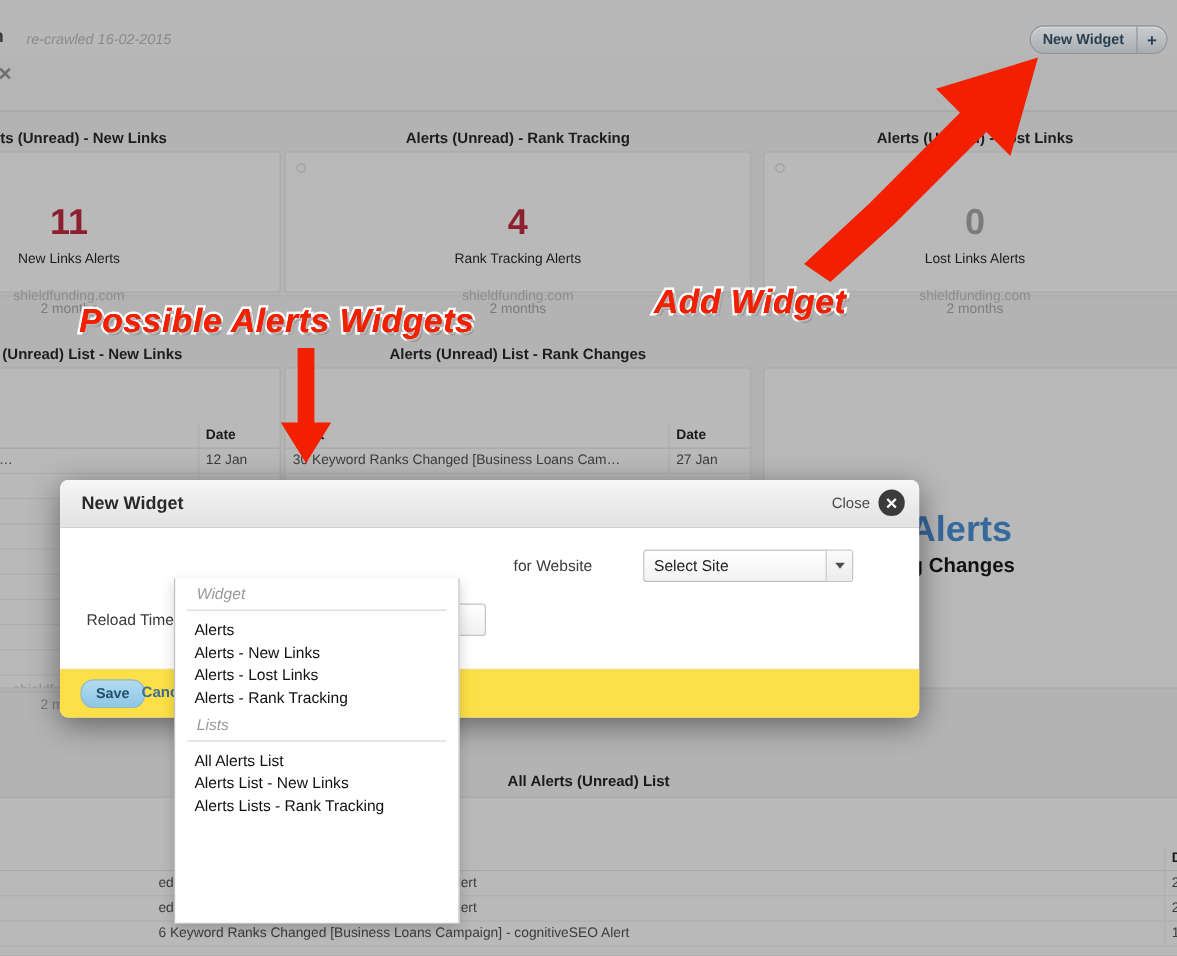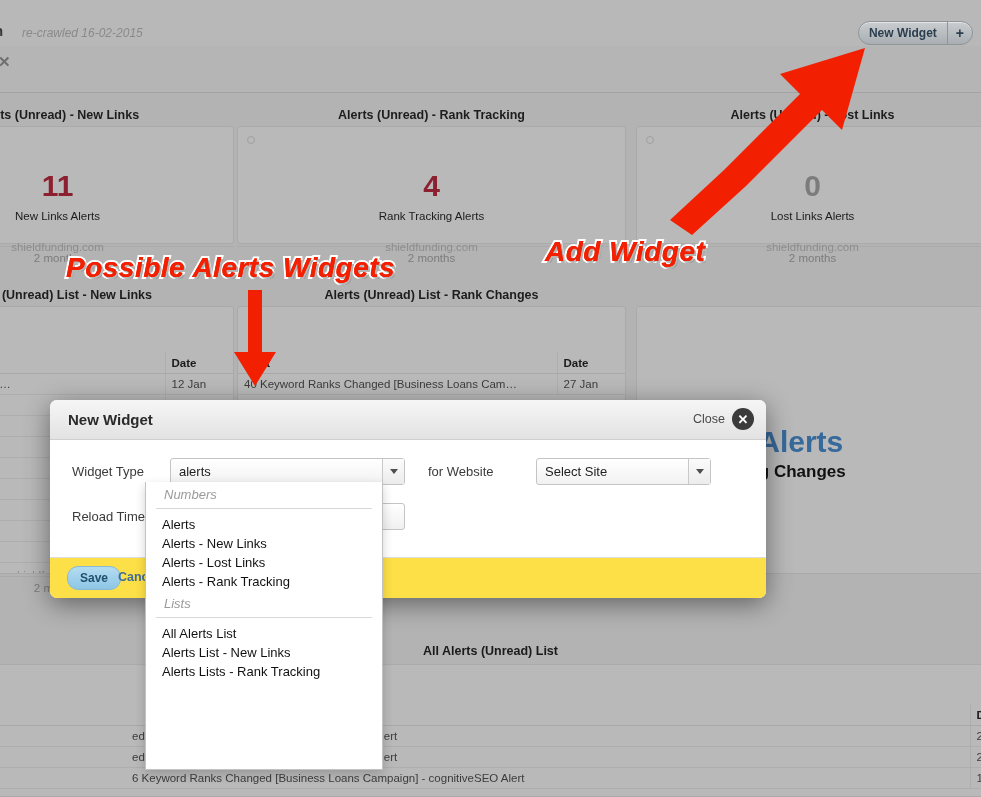--- a/index.html
+++ b/index.html
@@ -511,21 +511,21 @@
           <span class="dot"></span>
           <table class="ltable" style="margin-top:46px;">
             <thead>
               <tr>
                 <th>Alert</th>
                 <th class="datecol">Date</th>
               </tr>
             </thead>
             <tbody>
               <tr>
-                <td>40 Keyword Ranks Changed [Business Loans Cam…</td>
+                <td>30 Keyword Ranks Changed [Business Loans Cam…</td>
                 <td class="datecell">27 Jan</td>
               </tr>
             </tbody>
           </table>
         </div>
         <div class="wfoot">2 months</div>
       </div>
 
       <div class="wcol" style="left:636px;width:353px;">
         <div class="lcard" style="margin-top:26px;">
@@ -568,29 +568,20 @@
     <div id="modal-header">
       <div id="modal-title">New Widget</div>
       <div id="modal-close">
         <span class="cl-text">Close</span>
         <span class="cl-circle">✕</span>
       </div>
     </div>
 
     <div id="modal-body">
 
-      <div class="frow" style="left:22px; top:18px;">
-        <span class="flabel" style="width:78px;">Widget Type</span>
-        <span class="fselect" style="width:235px; margin-left:20px;">
-          <span>alerts</span>
-          <span class="arrowbox">
-              <span class="caret"></span>
-            </span>
-        </span>
-      </div>
 
       <div class="frow" style="left:22px; top:63px;">
         <span class="flabel" style="width:78px;">Reload Time</span>
         <span class="ftext" style="margin-left:20px; width:235px;"></span>
       </div>
 
       <div class="frow" style="left:378px; top:18px;">
         <span class="flabel" style="width:80px;">for Website</span>
         <span class="fselect" style="width:175px; margin-left:28px;text-align:center;">
           <span>Select Site</span>
@@ -602,21 +593,21 @@
 
     </div>
 
     <div id="modal-footer">
       <span class="save-btn">Save</span>
       <span class="cancel-btn">Cancel</span>
     </div>
   </div>
 
   <div id="dropdown">
-    <div class="dd-group">Numbers</div>
+    <div class="dd-group">Widget</div>
     <div class="dd-sep"></div>
     <div style="height:6px;"></div>
     <div class="dd-item">Alerts</div>
     <div class="dd-item">Alerts - New Links</div>
     <div class="dd-item">Alerts - Lost Links</div>
     <div class="dd-item">Alerts - Rank Tracking</div>
     <div class="dd-group">Lists</div>
     <div class="dd-sep"></div>
     <div style="height:6px;"></div>
     <div class="dd-item">All Alerts List</div>

